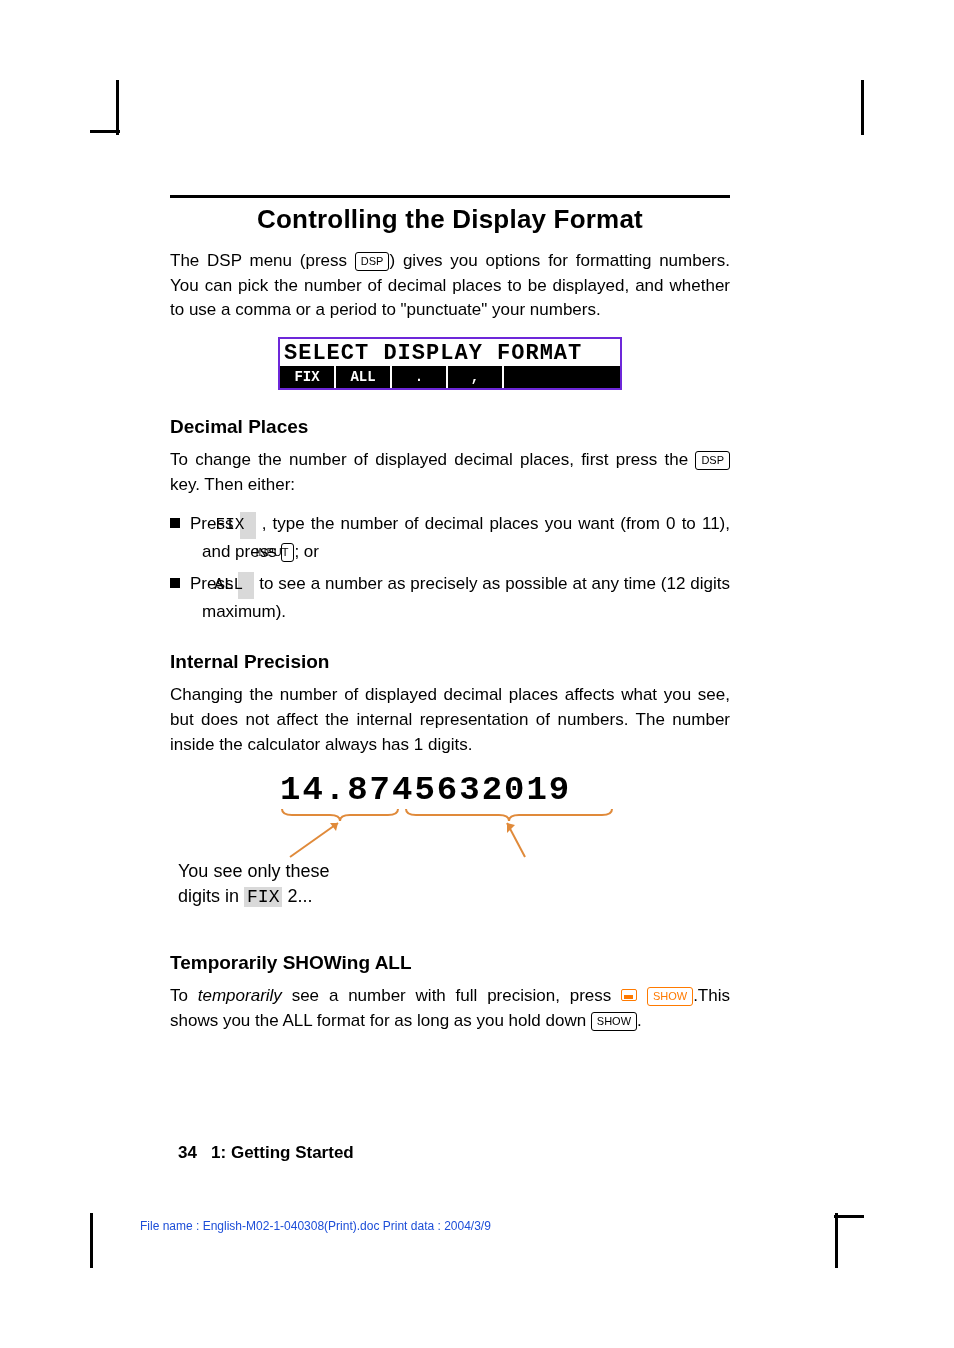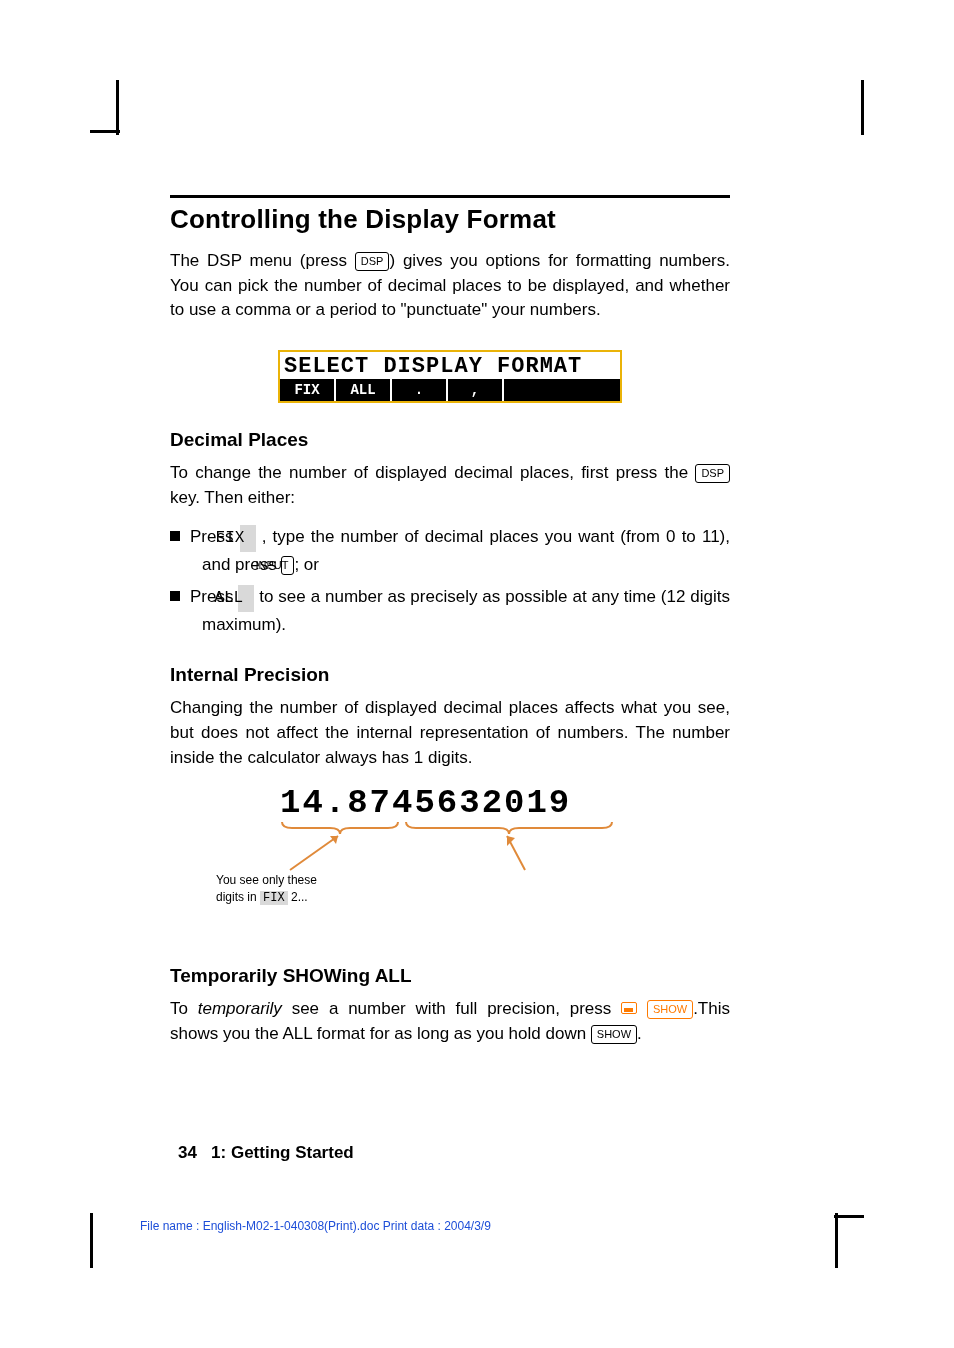--- a/index.html
+++ b/index.html
@@ -5,37 +5,37 @@
   html,body{margin:0;padding:0;background:#fff;color:#000;}
   .page{width:954px;height:1348px;position:relative;font-family:Arial,Helvetica,sans-serif;box-sizing:border-box;}
   .crop-tl-h{position:absolute;left:90px;top:130px;width:30px;height:3px;background:#000;}
   .crop-tl-v{position:absolute;left:116px;top:80px;width:3px;height:55px;background:#000;}
   .crop-tr{position:absolute;right:90px;top:80px;width:3px;height:55px;background:#000;}
   .crop-br-h{position:absolute;right:90px;bottom:130px;width:30px;height:3px;background:#000;}
   .crop-br-v{position:absolute;right:116px;bottom:80px;width:3px;height:55px;background:#000;}
   .crop-bl{position:absolute;left:90px;bottom:80px;width:3px;height:55px;background:#000;}
   .content{position:absolute;left:170px;top:195px;width:560px;}
   hr.rule{border:none;border-top:3px solid #000;margin:0 0 6px 0;}
-  h1{font-size:26px;font-weight:bold;margin:0 0 14px 0;letter-spacing:0.2px;}
+  h1{font-size:26px;font-weight:bold;margin:0 0 14px 0;letter-spacing:0.2px;text-align:center;}
   h2{font-size:19px;font-weight:bold;margin:26px 0 10px 0;}
   p{font-size:17px;line-height:1.45;margin:0 0 14px 0;text-align:justify;}
   ul{list-style:none;padding:0;margin:0 0 14px 0;}
   ul li{font-size:17px;line-height:1.55;text-align:justify;padding-left:32px;text-indent:-32px;margin-bottom:6px;}
   .sq{display:inline-block;width:10px;height:10px;background:#000;margin-right:10px;vertical-align:1px;}
   .keybox{display:inline-block;border:1px solid #000;border-radius:3px;padding:0 5px;font-size:11px;font-family:Arial,sans-serif;line-height:17px;vertical-align:1px;}
   .soft{display:inline-block;background:#d9d9d9;padding:1px 8px;font-family:"Courier New",monospace;font-size:16px;vertical-align:0;}
   .lcd-wrap{text-align:center;margin:8px 0 26px 0;}
-  .lcd{display:inline-block;border:2px solid #eab308;width:340px;text-align:left;margin-top:13px;}
+  .lcd{display:inline-block;border:2px solid #6d28d9;width:340px;text-align:left;}
   .lcd-top{font-family:"Courier New",monospace;font-weight:bold;font-size:22px;letter-spacing:1px;padding:2px 4px 0 4px;}
   .lcd-bot{display:flex;background:#000;height:22px;}
   .lcd-bot span{color:#fff;font-family:"Courier New",monospace;font-size:14px;font-weight:bold;text-align:center;border-right:2px solid #fff;display:flex;align-items:center;justify-content:center;}
   .lcd-bot span:last-child{border-right:none;}
   .dia{position:relative;height:155px;margin:10px 0 10px 0;}
   .bignum{position:absolute;left:110px;top:0;font-family:"Courier New",monospace;font-weight:bold;font-size:34px;letter-spacing:2px;}
-  .ann{position:absolute;font-size:12px;line-height:1.35;margin-left:38px;}
+  .ann{position:absolute;font-size:18px;line-height:1.35;}
   .mono{font-family:"Courier New",monospace;background:#d9d9d9;padding:0 3px;}
   .shift{display:inline-block;width:14px;height:10px;border:1.5px solid #ff7a00;border-radius:2px;position:relative;vertical-align:0;}
   .shift::after{content:"";position:absolute;left:2px;bottom:1px;width:9px;height:4px;background:#ff7a00;}
   .keybox.orange{border-color:#ff7a00;color:#ff7a00;}
   .footer{position:absolute;left:178px;bottom:185px;font-size:17px;}
   .footer b{font-weight:bold;}
   .meta{position:absolute;left:140px;bottom:115px;font-size:12px;color:#1d4ed8;}
   svg.brace{position:absolute;}
   svg.arrow{position:absolute;}
 </style>

